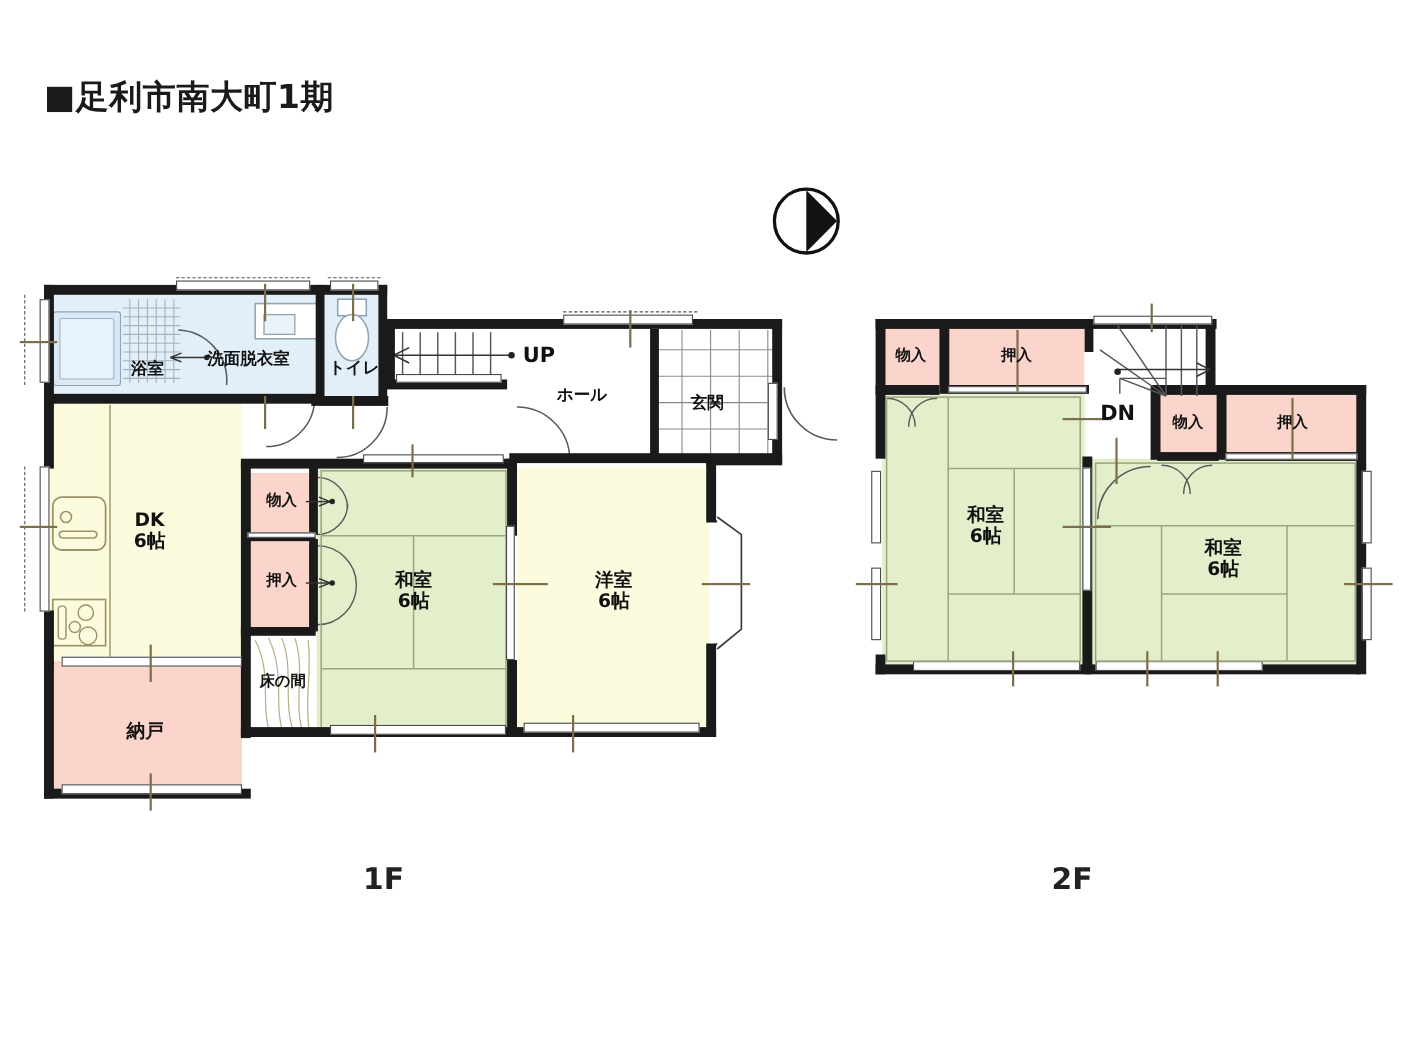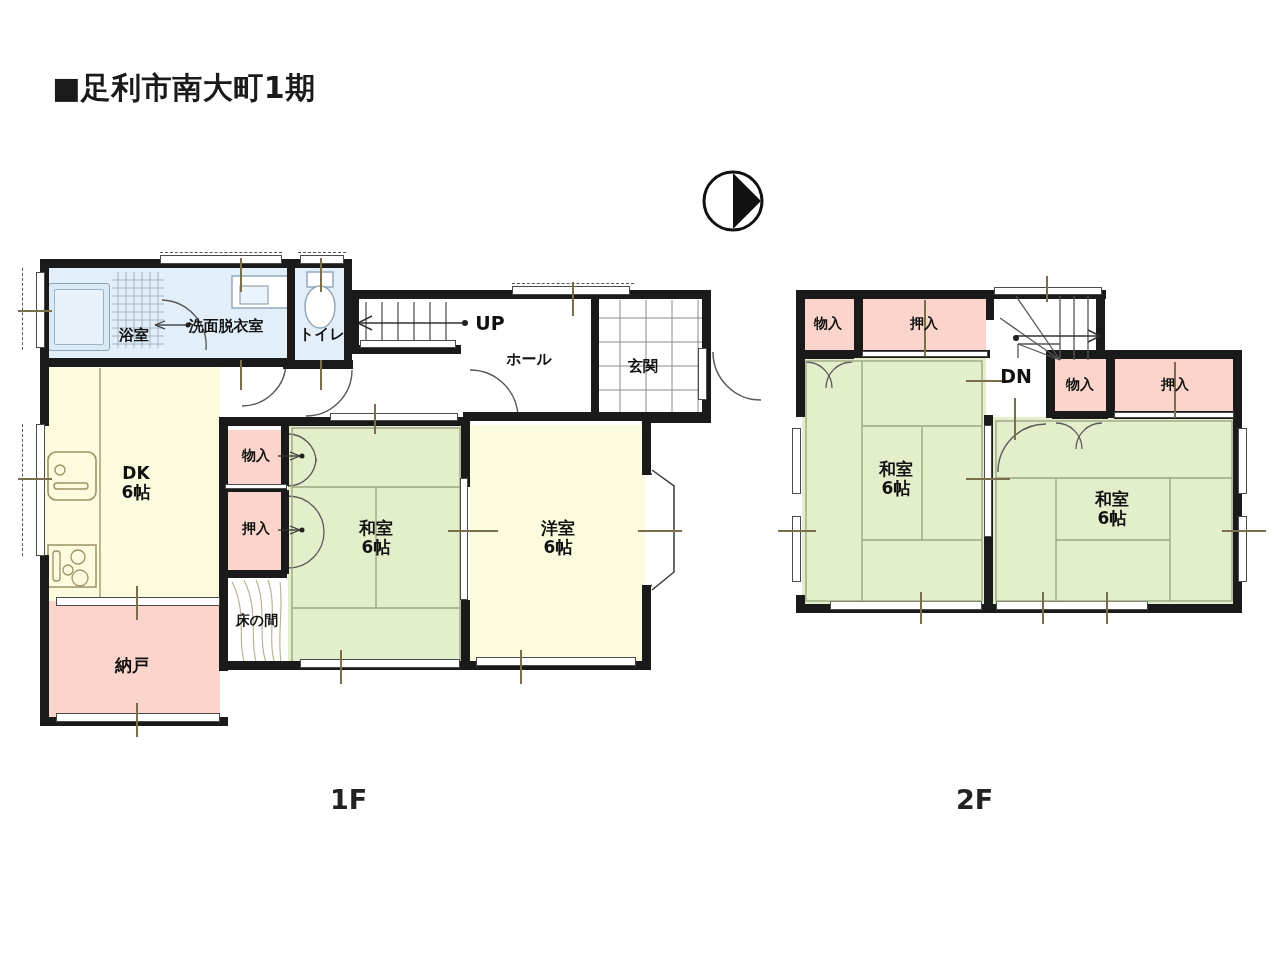--- a/index.html
+++ b/index.html
@@ -8,21 +8,21 @@
     width: 1280px; height: 960px;
     background: #ffffff;
     font-family: "DejaVu Sans", "Liberation Sans", sans-serif;
     overflow: hidden;
   }
   #page { position: relative; width: 1280px; height: 960px; background: #fff; }
 
   
   .title {
     position: absolute;
-    left: 52px; top: 68px;
+    left: 40px; top: 68px;
     font-size: 30px;
     font-weight: bold;
     color: #1a1a1a;
     letter-spacing: 0.5px;
     white-space: nowrap;
   }
 
   
   .compass { position: absolute; left: 702px; top: 170px; width: 62px; height: 62px; }
 

